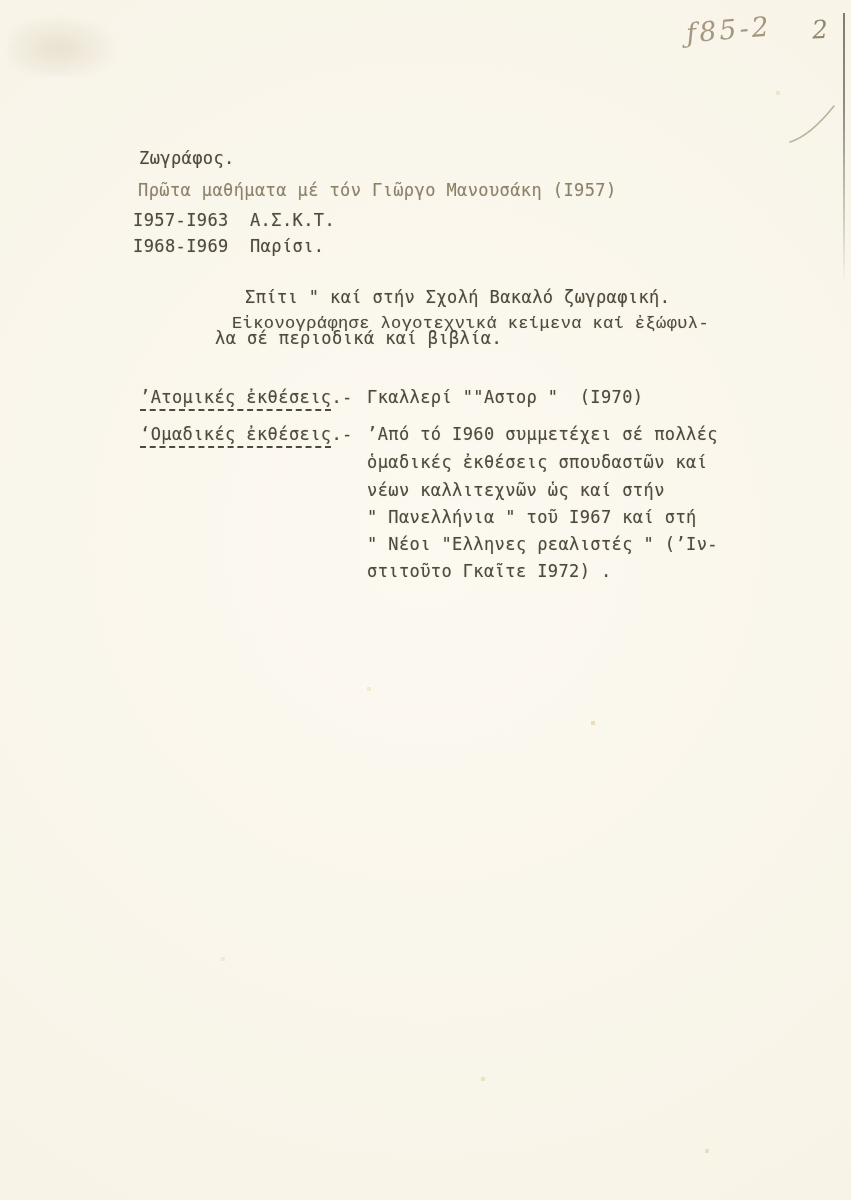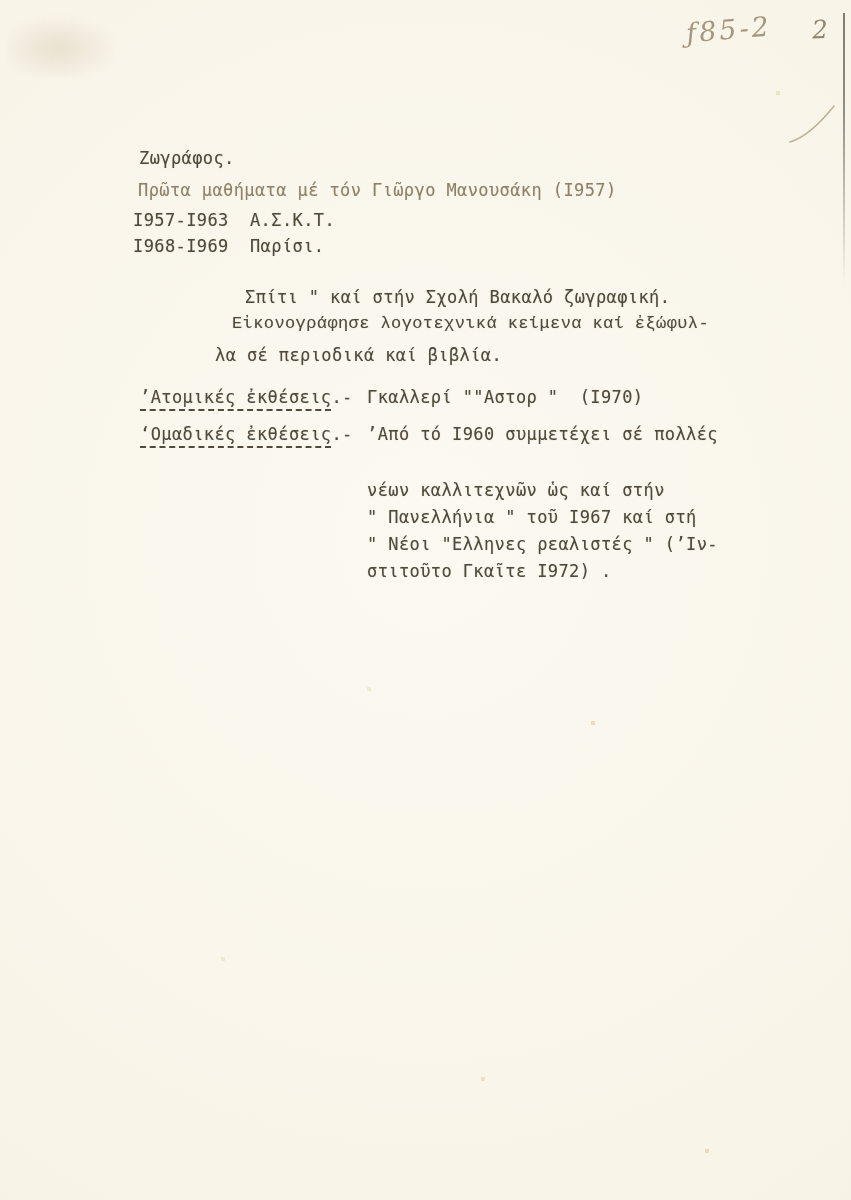--- a/index.html
+++ b/index.html
@@ -113,25 +113,26 @@
   <div class="hw hw-page">2</div>
 
 
   <div class="line" style="left:139px; top:148px;text-align:right;">Ζωγράφος.</div>
 
   <div class="line faded" style="left:138px; top:180px;">Πρῶτα μαθήματα μέ τόν Γιῶργο Μανουσάκη (Ι957)</div>
   <div class="line" style="left:133px; top:210px;">Ι957-Ι963  Α.Σ.Κ.Τ.</div>
   <div class="line" style="left:133px; top:236px;">Ι968-Ι969  Παρίσι.</div>
   <div class="line" style="left:245px; top:287px;">Σπίτι " καί στήν Σχολή Βακαλό ζωγραφική.</div>
   <div class="line" style="left:232px; top:313px;font-family:Liberation Mono, monospace;">Εἰκονογράφησε λογοτεχνικά κείμενα καί ἐξώφυλ-</div>
-  <div class="line" style="left:215px; top:345px;">λα σέ περιοδικά καί βιβλία.</div>
+  <div class="line" style="left:215px; top:328px;">λα σέ περιοδικά καί βιβλία.</div>
 
   <div class="line" style="left:140px; top:387px;"><span class="u">’Ατομικές ἐκθέσεις</span><span>.-</span></div>
   <div class="line" style="left:367px; top:387px;">Γκαλλερί ""Αστορ "  (Ι970)</div>
 
   <div class="line" style="left:140px; top:424px;"><span class="u">‘Ομαδικές ἐκθέσεις</span><span>.-</span></div>
   <div class="line" style="left:367px; top:424px;">’Από τό Ι960 συμμετέχει σέ πολλές</div>
+  <div class="line" style="left:367px; top:452px;">ὁμαδικές ἐκθέσεις σπουδαστῶν καί</div>
   <div class="line" style="left:367px; top:480px;">νέων καλλιτεχνῶν ὡς καί στήν</div>
   <div class="line" style="left:367px; top:507px;">" Πανελλήνια " τοῦ Ι967 καί στή</div>
   <div class="line" style="left:367px; top:534px;">" Νέοι "Ελληνες ρεαλιστές " (’Ιν-</div>
   <div class="line" style="left:367px; top:561px;">στιτοῦτο Γκαῖτε Ι972) .</div>
 
 </div>
 
 </body></html>

